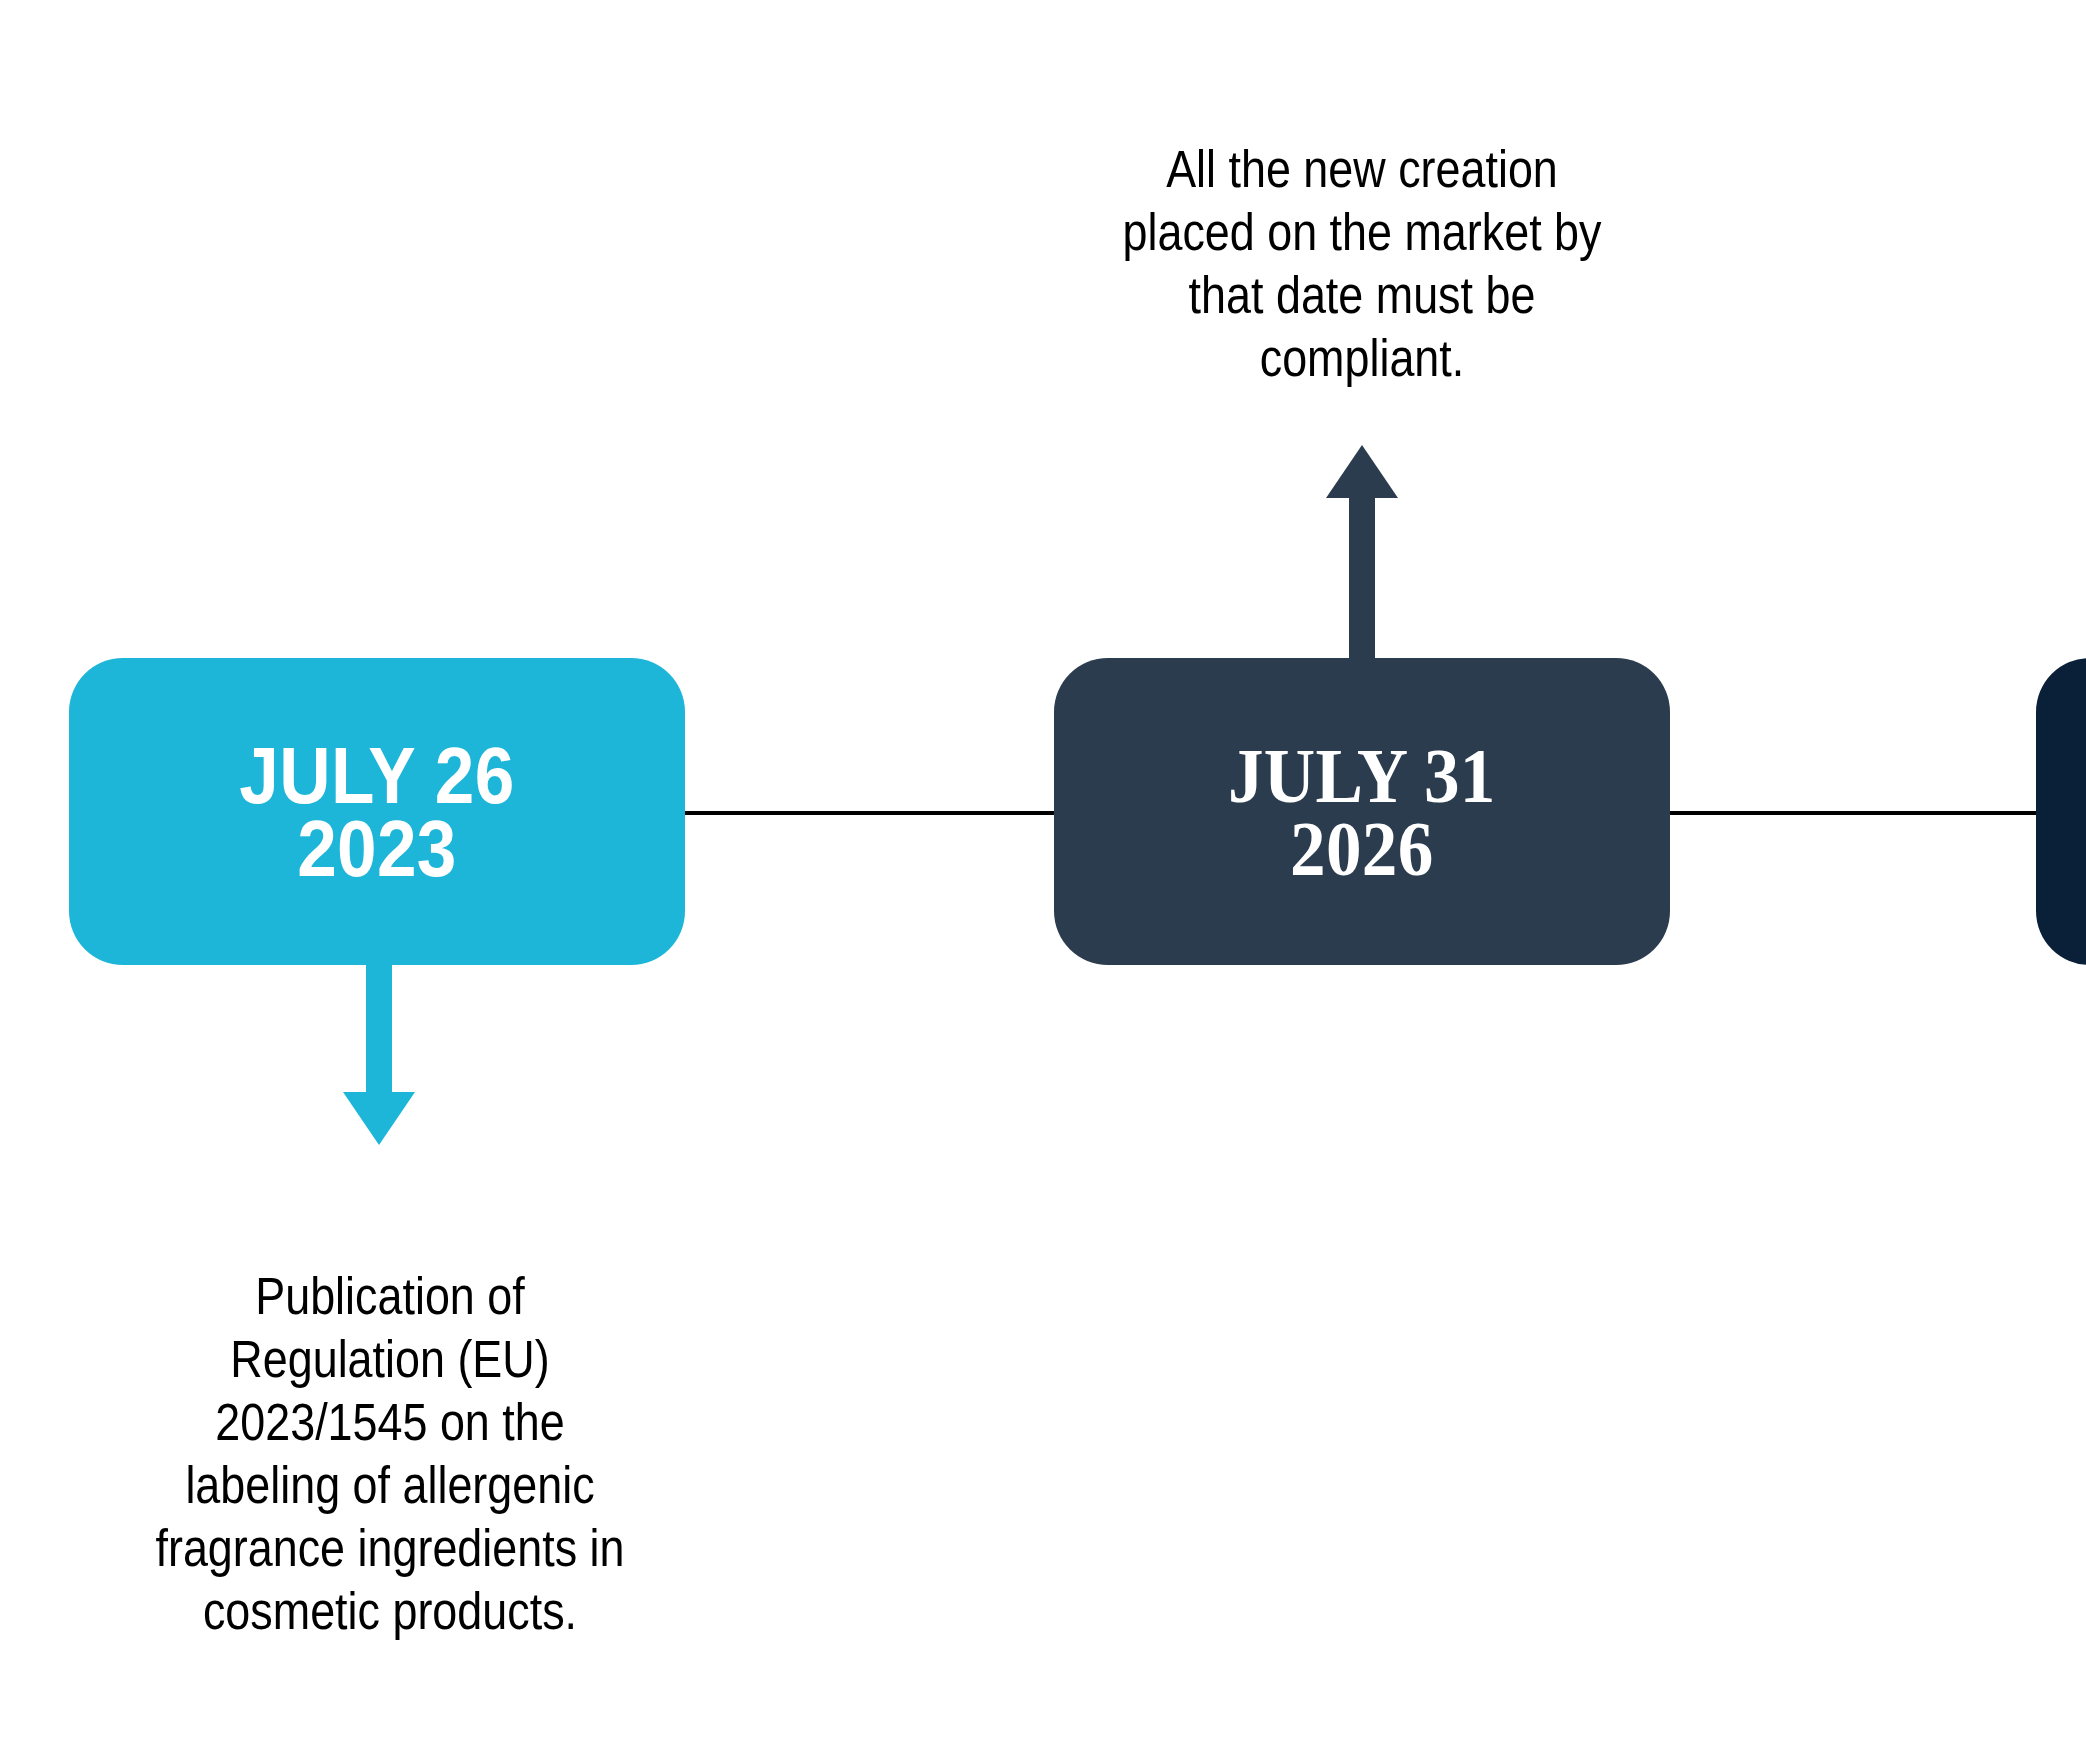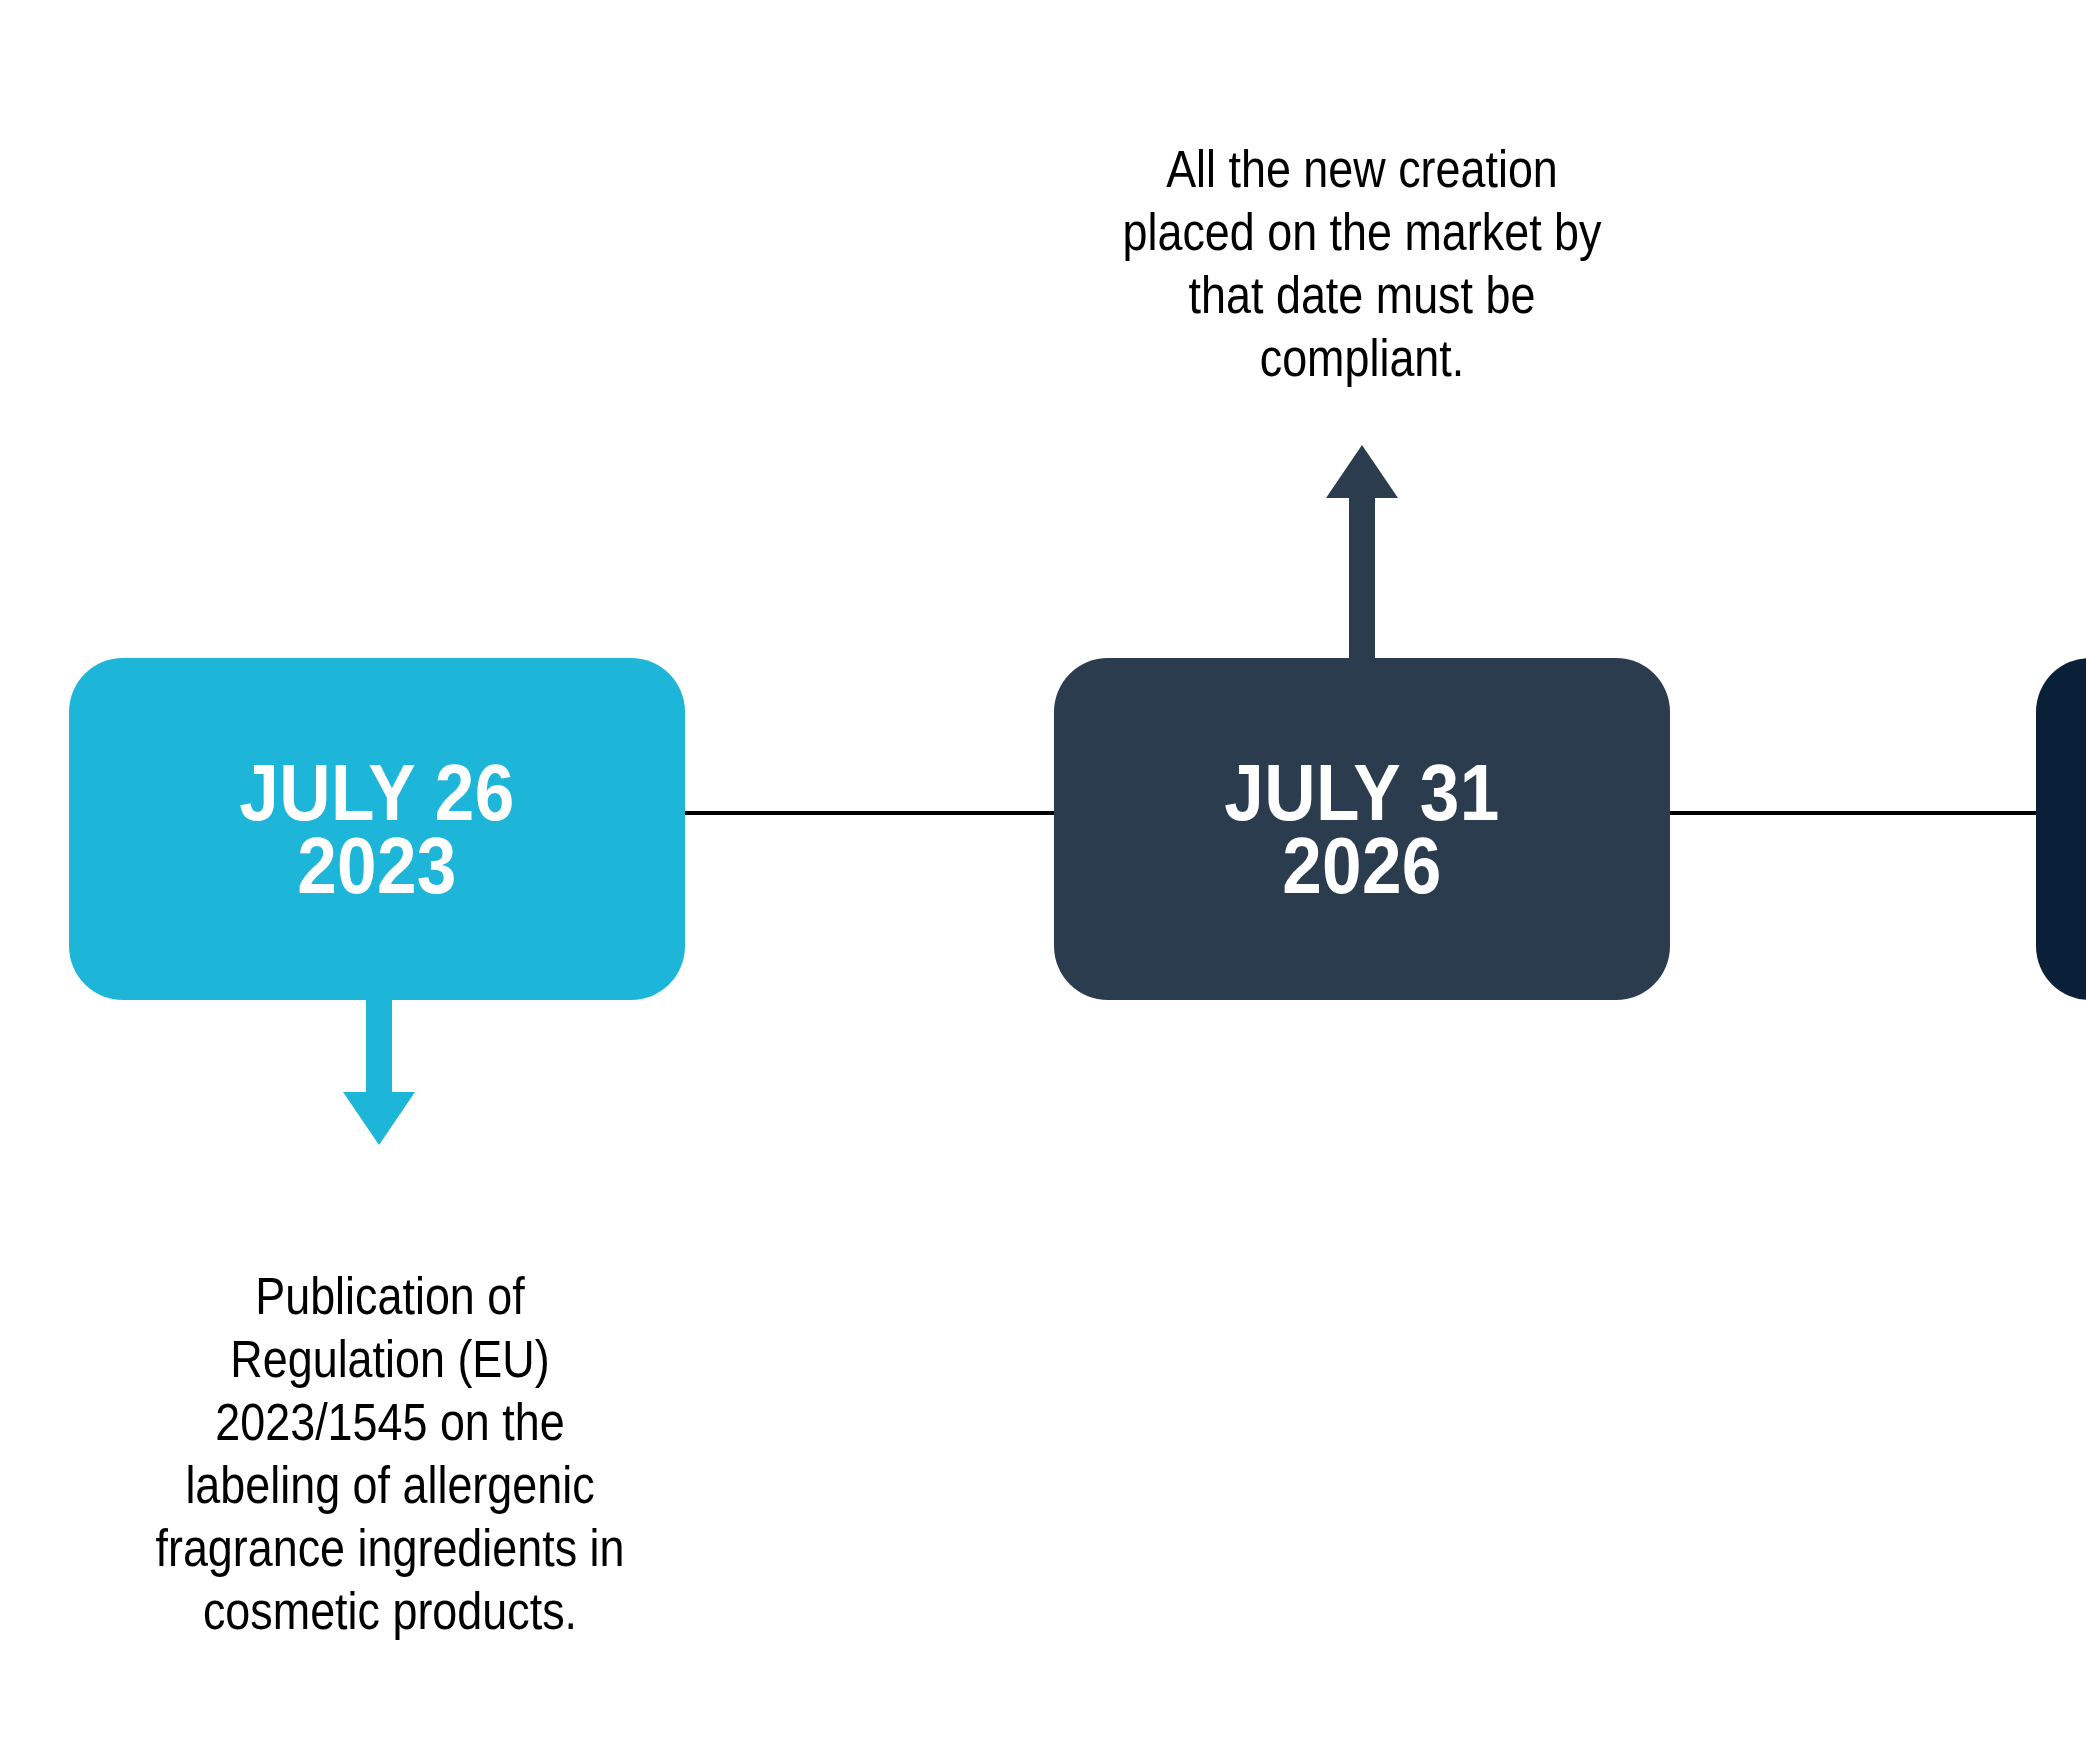--- a/index.html
+++ b/index.html
@@ -16,41 +16,41 @@
     left: 379px;
     top: 811px;
     width: 1966px;
     height: 3.8px;
     z-index: 1;
   }
   .datebox {
     position: absolute;
     top: 658px;
     width: 616px;
-    height: 342px;
+    height: 307px;
     border-radius: 54px;
     z-index: 2;
     display: flex;
     flex-direction: column;
     align-items: center;
     justify-content: center;
   }
   .datebox .date-lines {
     transform: scaleX(0.9);
     transform-origin: 50% 50%;
     text-align: center;
     color: #ffffff;
     font-size: 79px;
     line-height: 73px;
     font-weight: bold;
     letter-spacing: 0.4px;
     white-space: nowrap;
   }
   .box-1 { left: 69px; }
-  .box-2 { left: 1054px; }
+  .box-2 { left: 1054px; font-family: Liberation Serif, serif; }
   .box-3 { left: 2036px; }
   .stem {
     position: absolute;
     width: 26px;
     z-index: 2;
   }
   .head {
     position: absolute;
     width: 72px;
     height: 53px;

